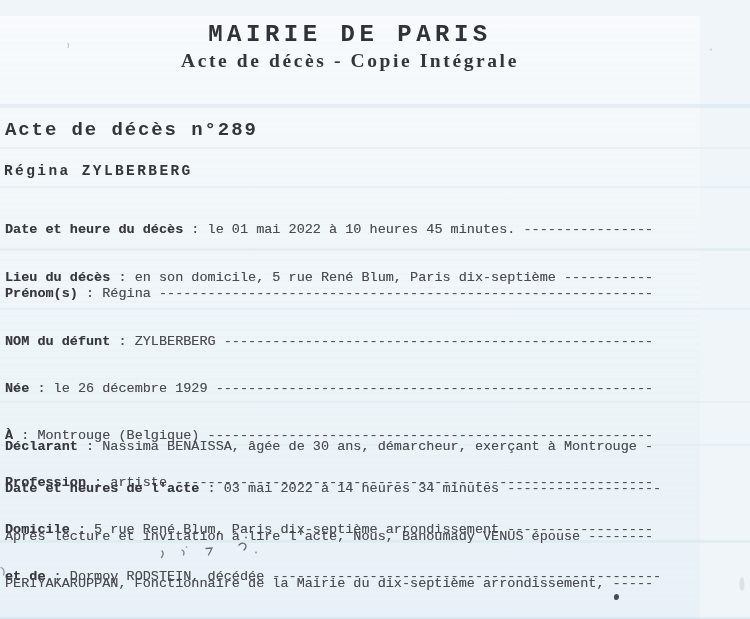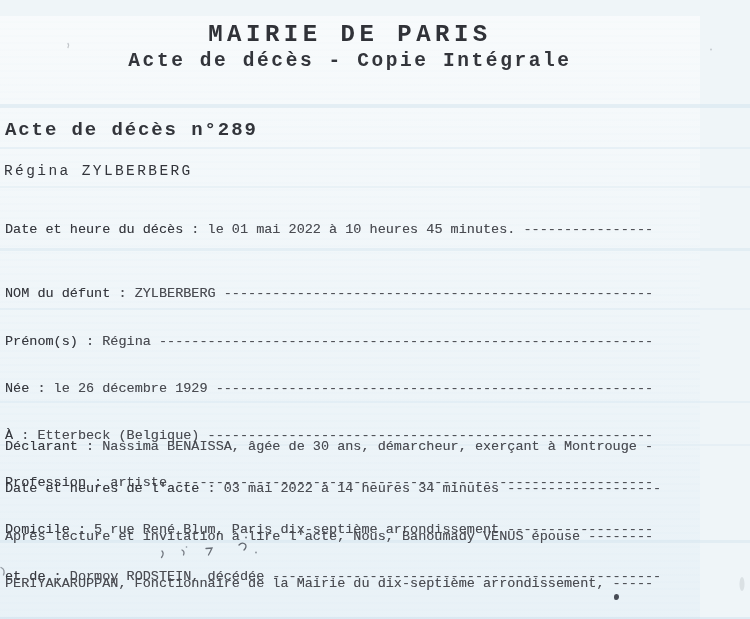--- a/index.html
+++ b/index.html
@@ -19,39 +19,39 @@
   }
   .band { position: absolute; left: 0; width: 750px; pointer-events: none; }
   .title1 {
     position: absolute; top: 5px; left: 0; width: 100%;
     text-align: center; font-weight: bold; font-size: 24px;
     letter-spacing: 4.5px; color: #303238; white-space: pre;
   }
   .title2 {
     position: absolute; top: 34px; left: 0; width: 100%;
     text-align: center; font-weight: bold; font-size: 19.5px;
-    letter-spacing: 2.6px; color: #33353b; white-space: pre;
+    letter-spacing: 2.6px; color: #33353b; white-space: pre; font-family: Liberation Serif, serif;
   }
   .actnum {
     position: absolute; top: 103px; left: 5px;
     font-weight: bold; font-size: 19px; letter-spacing: 1.9px; color: #33353b;
     white-space: pre;
   }
   .dname {
     position: absolute; top: 147px; left: 4px;
-    font-weight: normal; font-size: 14.5px; letter-spacing: 2.4px; color: #33353b;
+    font-weight: bold; font-size: 14.5px; letter-spacing: 2.4px; color: #33353b;
     white-space: pre;
   }
   .para {
     position: absolute; left: 5px;
     font-size: 13.5px; line-height: 15.7px;
     color: #4a4c52; white-space: pre;
     text-shadow: 0 0 0.4px rgba(70,72,80,0.45);
   }
-  .para b { font-weight: normal; color: #36383e; }
+  .para b { font-weight: bold; color: #36383e; }
   .footer {
     position: absolute; top: 561px; right: -2px;
     text-align: right;
     font-family: "Liberation Serif", serif;
     font-size: 17px; line-height: 25px; color: #232730;
     white-space: pre;
   }
   .inkblot {
     position: absolute; top: 578px; left: 614px;
     width: 5px; height: 6px;
@@ -78,27 +78,28 @@
     <div class="band" style="top:612px;height:3px;background:rgba(200,221,235,0.35);"></div>
   </div>
 
   <div class="title1">MAIRIE DE PARIS</div>
   <div class="title2">Acte de décès - Copie Intégrale</div>
   <div class="actnum">Acte de décès n°289</div>
   <div class="dname">Régina ZYLBERBERG</div>
 
   <div class="para" style="top:175px">
     <div class="ln"><b>Date et heure du décès</b><span> : le 01 mai 2022 à 10 heures 45 minutes. ----------------</span></div>
+    <div class="ln"><b>Lieu du décès</b><span> : en son domicile, 5 rue René Blum, Paris dix-septième -----------</span></div>
   </div>
 
   <div class="para" style="top:239px">
+    <div class="ln"><b>Prénom(s)</b><span> : Régina -------------------------------------------------------------</span></div>
     <div class="ln"><b>NOM du défunt</b><span> : ZYLBERBERG -----------------------------------------------------</span></div>
-    <div class="ln"><b>Prénom(s)</b><span> : Régina -------------------------------------------------------------</span></div>
     <div class="ln"><b>Née</b><span> : le 26 décembre 1929 ------------------------------------------------------</span></div>
-    <div class="ln"><b>À</b><span> : Etterbeck (Belgique) -------------------------------------------------------</span></div>
+    <div class="ln"><b>À</b><span> : Montrouge (Belgique) -------------------------------------------------------</span></div>
     <div class="ln"><b>Profession</b><span> : artiste -----------------------------------------------------------</span></div>
     <div class="ln"><b>Domicile</b><span> : 5 rue René Blum, Paris dix-septième arrondissement ------------------</span></div>
     <div class="ln"><b>et de</b><span> : Dormoy RODSTEIN, décédée ------------------------------------------------</span></div>
     
   </div>
 
   <div class="para" style="top:392px">
     <div class="ln"><b>Déclarant</b><span> : Nassima BENAISSA, âgée de 30 ans, démarcheur, exerçant à Montrouge -</span></div>
   </div>
 

